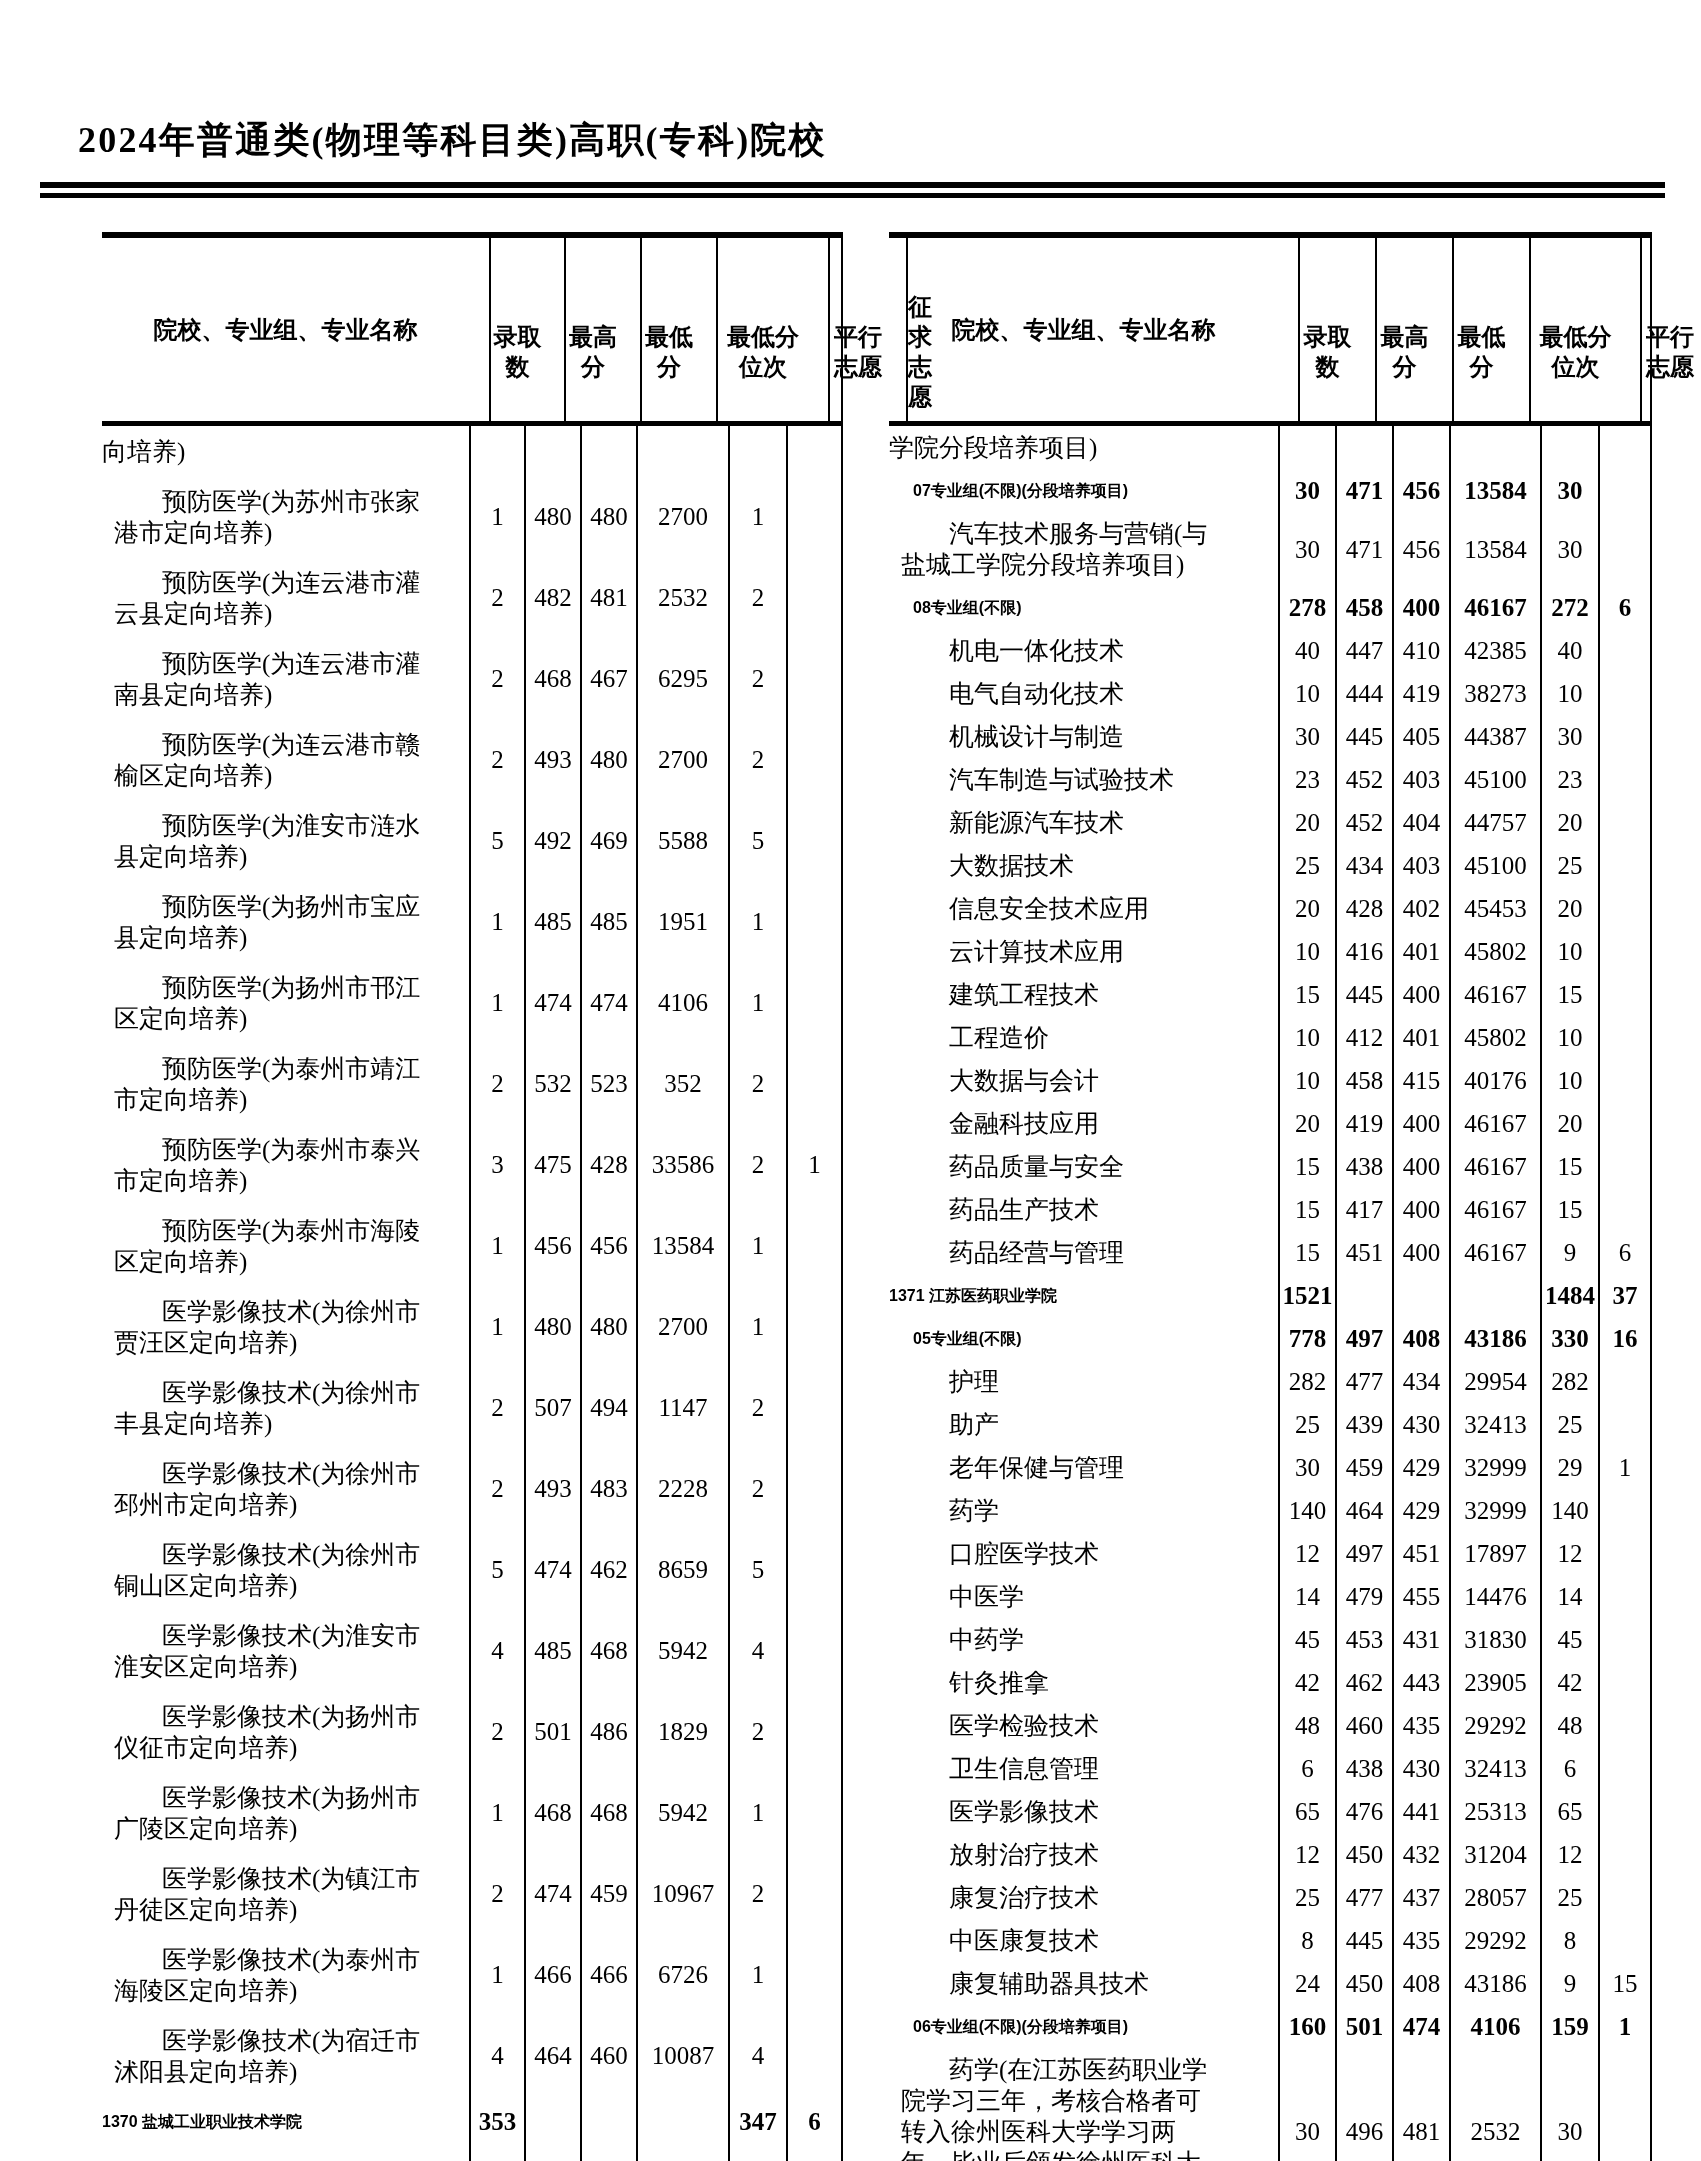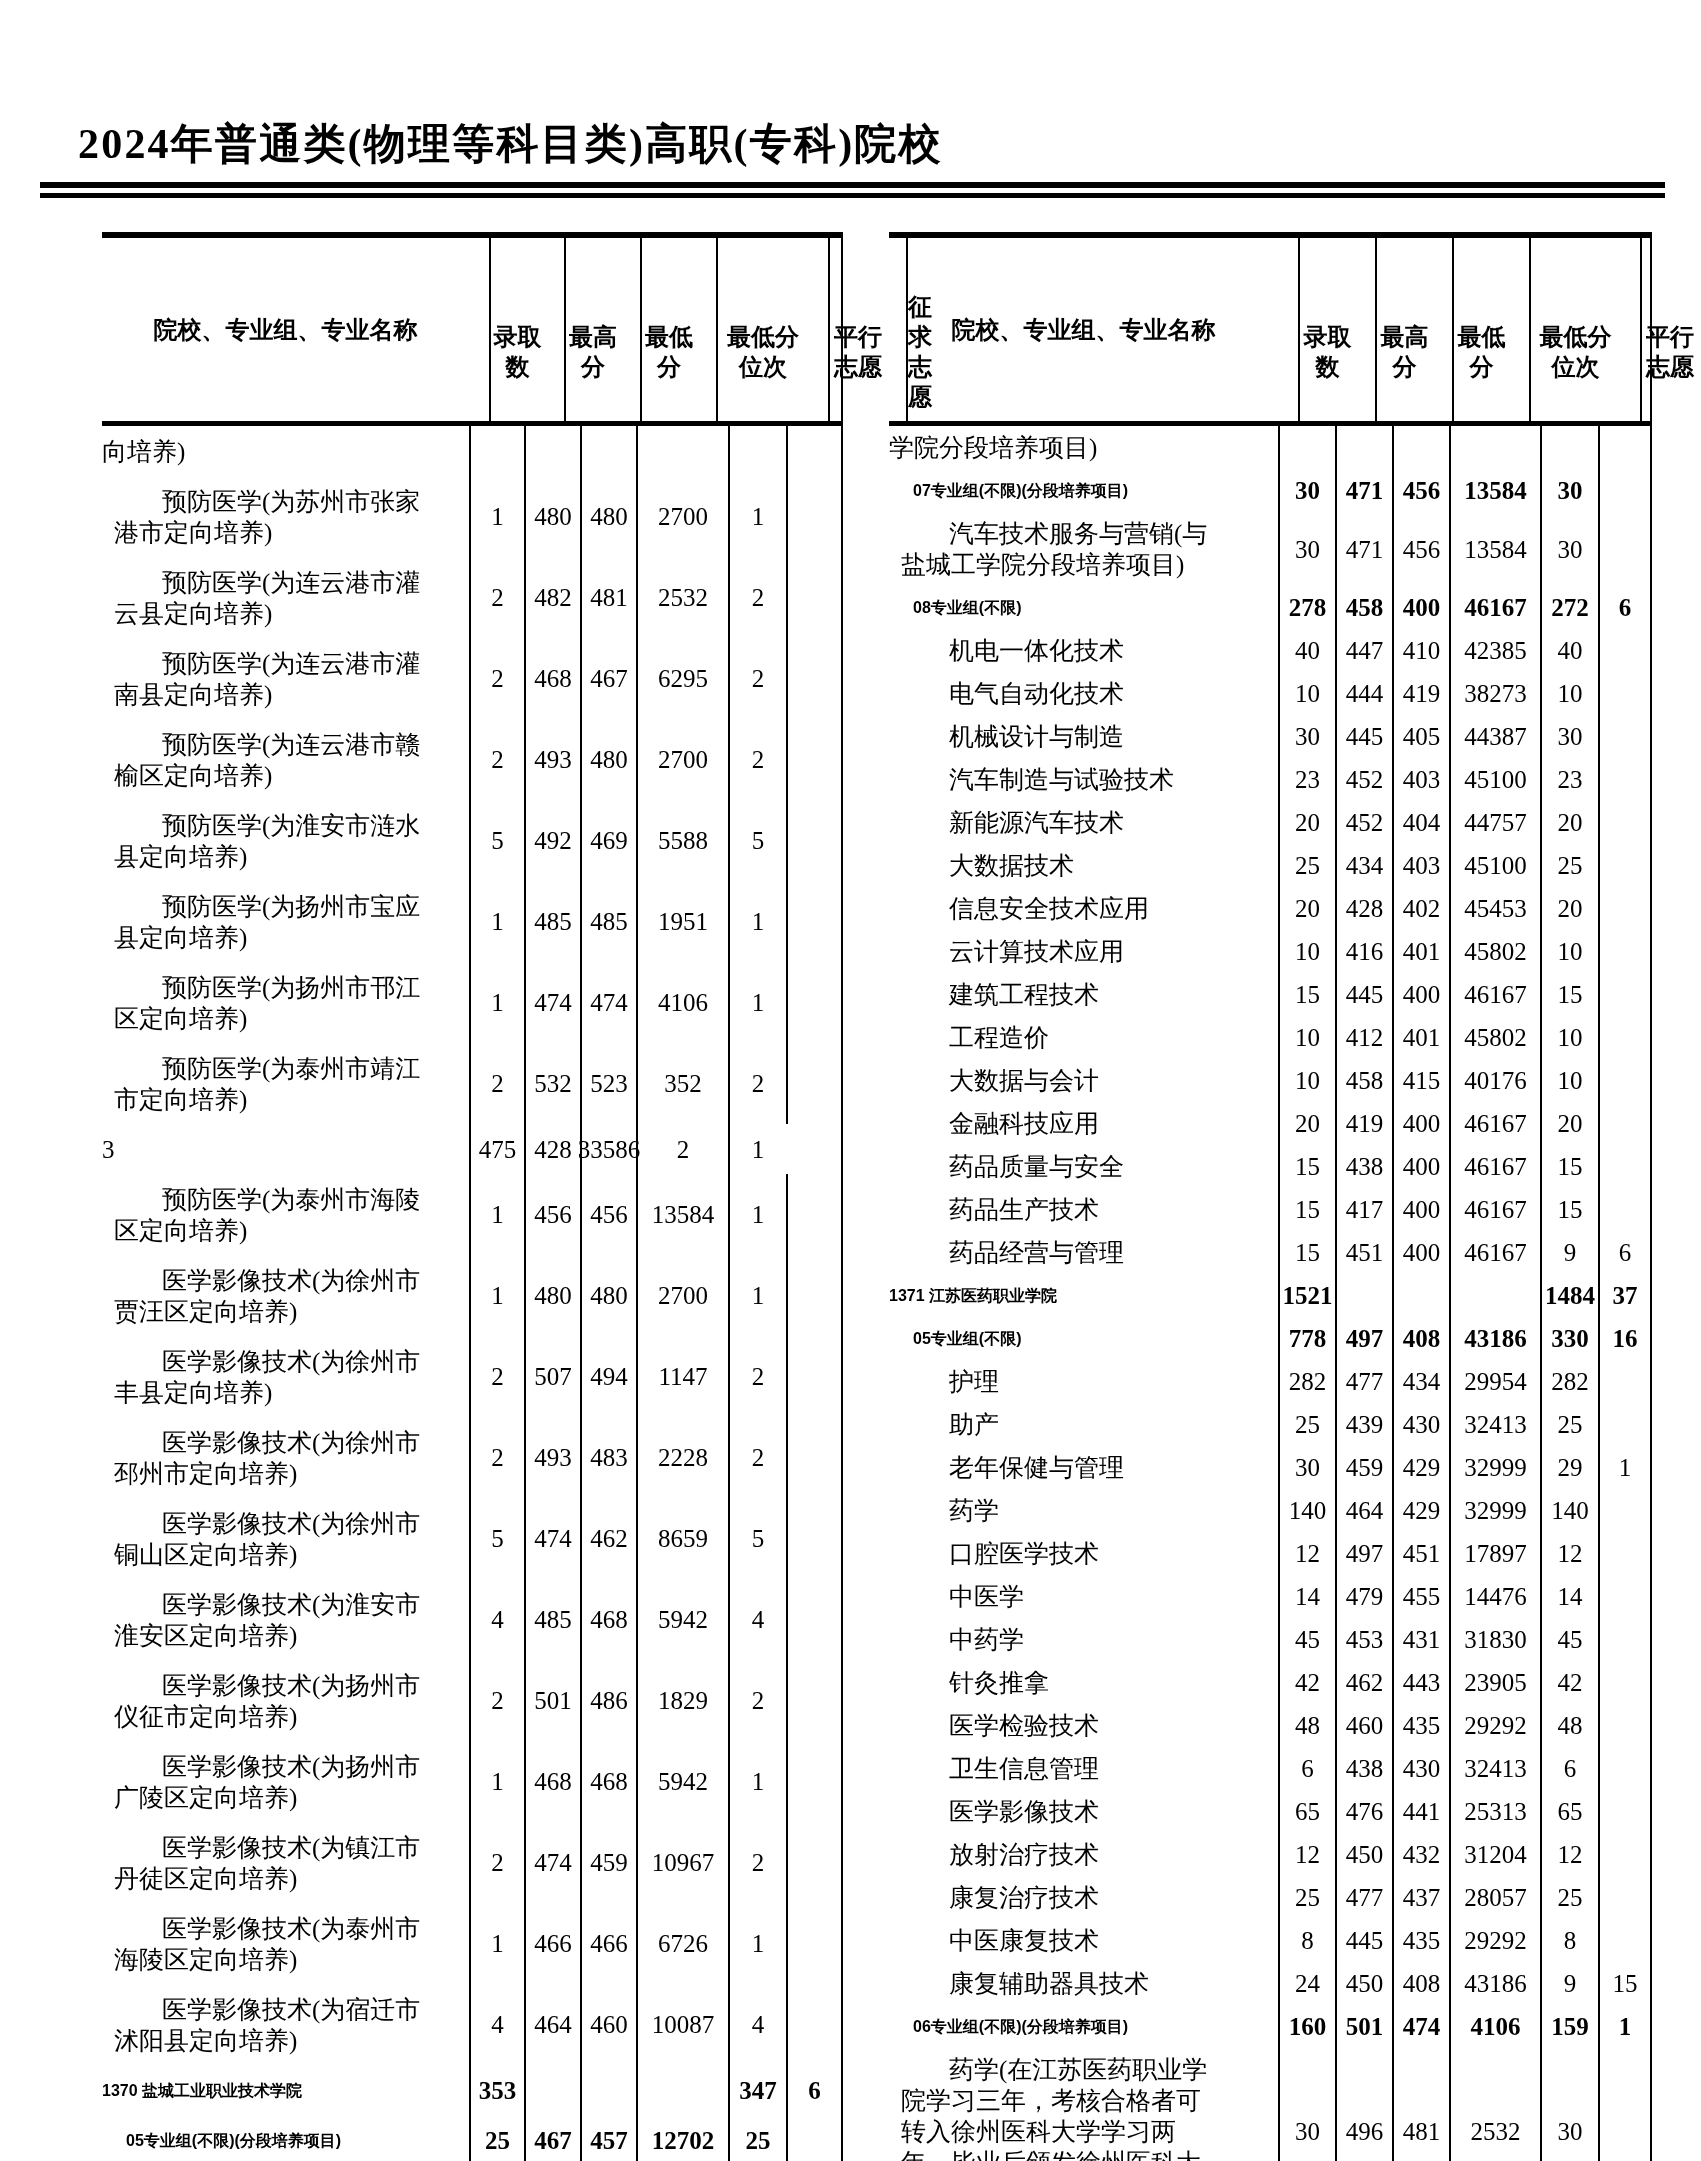--- a/index.html
+++ b/index.html
@@ -2,21 +2,21 @@
 <html style="font-size:7px"><head>
 <meta charset="utf-8">
 <style>
   html,body{margin:0;padding:0;background:#ffffff;}
   .page{
     position:relative;width:1702px;height:2537px;background:#fff;
     font-family:"Liberation Serif","DejaVu Serif",serif;color:#000;overflow:hidden;
   }
   .title{
     position:absolute;left:78px;top:116px;
-    font-size:42px;font-weight:bold;letter-spacing:2.2px;white-space:nowrap;
+    font-size:36px;font-weight:bold;letter-spacing:2.2px;white-space:nowrap;
     font-family:"Liberation Serif","DejaVu Serif",serif;
   }
   .divider{
     position:absolute;left:40px;top:182px;width:1625px;height:5.2px;
     border-top:6px solid #000;border-bottom:5.2px solid #000;
   }
   .admtable{
     position:absolute;top:232px;
     border-top:6px solid #000;border-bottom:6px solid #000;border-right:2.2px solid #000;
     box-sizing:border-box;
@@ -174,20 +174,23 @@
           <span class="ntext n-major">预防医学(为泰州市靖江市定向培养)</span>
         </div>
         <div class="cell">2</div>
         <div class="cell">532</div>
         <div class="cell">523</div>
         <div class="cell">352</div>
         <div class="cell">2</div>
         <div class="cell"></div>
       </div>
       <div class="row brow">
+        <div class="cell">
+          <span class="ntext n-major">预防医学(为泰州市泰兴市定向培养)</span>
+        </div>
         <div class="cell">3</div>
         <div class="cell">475</div>
         <div class="cell">428</div>
         <div class="cell">33586</div>
         <div class="cell">2</div>
         <div class="cell">1</div>
       </div>
       <div class="row brow">
         <div class="cell">
           <span class="ntext n-major">预防医学(为泰州市海陵区定向培养)</span>

